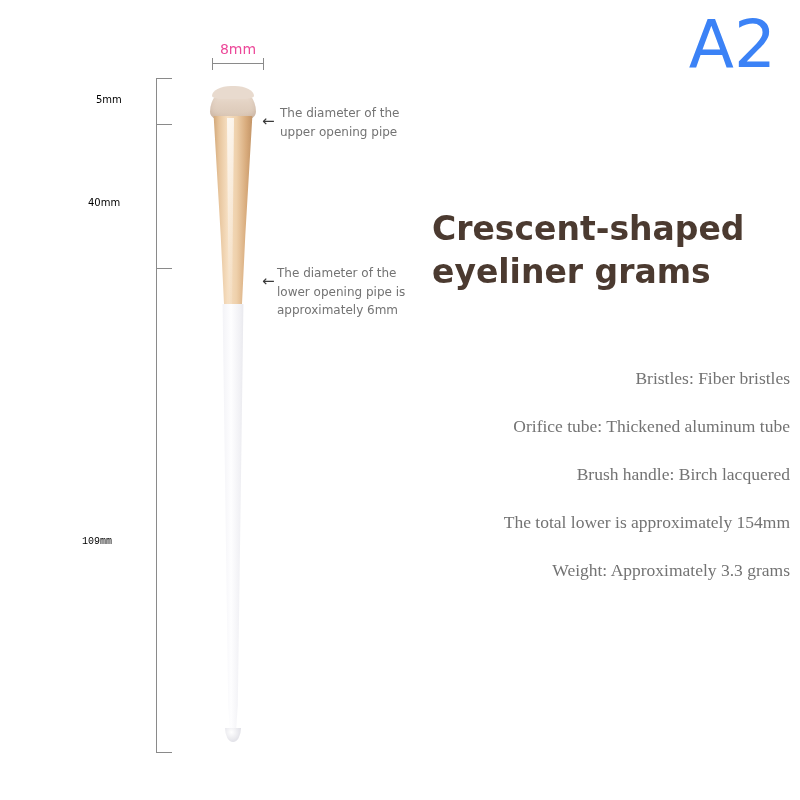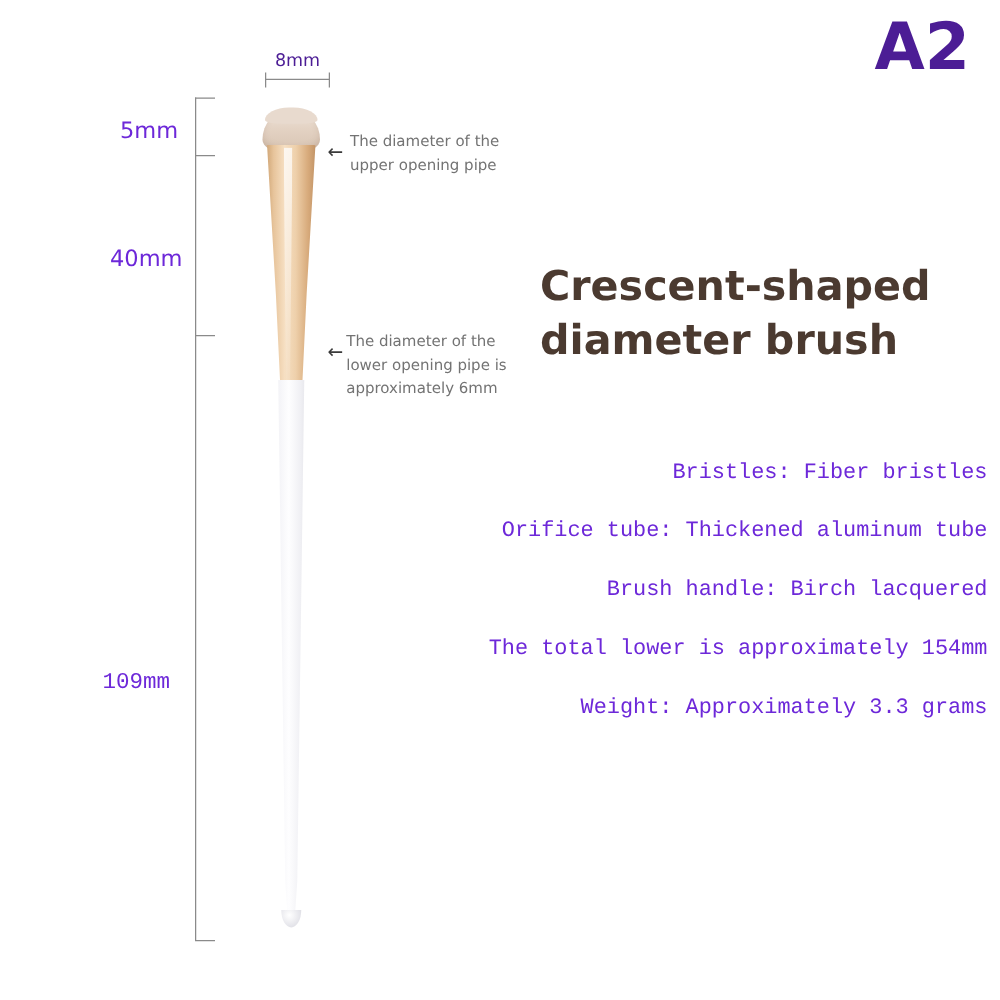--- a/index.html
+++ b/index.html
@@ -19,23 +19,23 @@
     left: 0; top: 0;
     width: 800px;
     height: 800px;
   }
 
   
   .badge {
     position: absolute;
     right: 24px;
     top: 12px;
-    font-size: 52px;
-    font-weight: bold;
-    color: #4c1d95;
+    font-size: 66px;
+    font-weight: normal;
+    color: #3b82f6;
     letter-spacing: 0px;
     font-family: "DejaVu Sans", sans-serif;
     line-height: 1;
   }
 
   
   .brush {
     position: absolute;
     left: 185px;
     top: 80px;
@@ -126,22 +126,22 @@
 
   
   .dimline {
     position: absolute;
     background: #8a8a8a;
   }
   .v-line { width: 1px; }
   .h-tick { height: 1px; width: 16px; }
   .dim-label {
     position: absolute;
-    font-size: 18px;
-    color: #6d28d9;
+    font-size: 10px;
+    color: #000000;
     font-family: "DejaVu Sans", sans-serif;
     white-space: nowrap;
   }
 
   
   .width-dim-line {
     position: absolute;
     left: 212px;
     top: 63px;
     width: 52px;
@@ -155,21 +155,21 @@
     background: #8a8a8a;
     top: 58px;
   }
   .width-label {
     position: absolute;
     left: 212px;
     top: 41px;
     width: 52px;
     text-align: center;
     font-size: 14px;
-    color: #4c1d95;
+    color: #ec4899;
   }
 
   
   .callout {
     position: absolute;
     font-size: 12px;
     color: #737373;
     line-height: 1.55;
     font-family: "DejaVu Sans", sans-serif;
   }
@@ -193,25 +193,25 @@
     font-family: "DejaVu Sans", sans-serif;
   }
   .specs {
     position: absolute;
     left: 380px;
     top: 368px;
     width: 410px;
   }
   .spec-line {
     font-size: 17.5px;
-    color: #6d28d9;
+    color: #737373;
     text-align: right;
     margin-bottom: 27px;
     white-space: nowrap;
-    font-family: Liberation Mono, monospace;
+    font-family: Liberation Serif, serif;
   }
 </style>
 </head>
 <body>
 
 <div id="stage">
 
   <div class="badge">A2</div>
 
   <div class="brush">
@@ -253,21 +253,21 @@
 
   <div class="arrow" style="left:262px; top:272px;">←</div>
   <div class="callout" style="left:277px; top:264px;">
     <div>The diameter of the</div>
     <div>lower opening pipe is</div>
     <div>approximately 6mm</div>
   </div>
 
   <div class="title">
     <div>Crescent-shaped</div>
-    <div>diameter brush</div>
+    <div>eyeliner grams</div>
   </div>
 
   <div class="specs">
     <div class="spec-line">Bristles: Fiber bristles</div>
     <div class="spec-line">Orifice tube: Thickened aluminum tube</div>
     <div class="spec-line">Brush handle: Birch lacquered</div>
     <div class="spec-line">The total lower is approximately 154mm</div>
     <div class="spec-line">Weight: Approximately 3.3 grams</div>
   </div>
 

